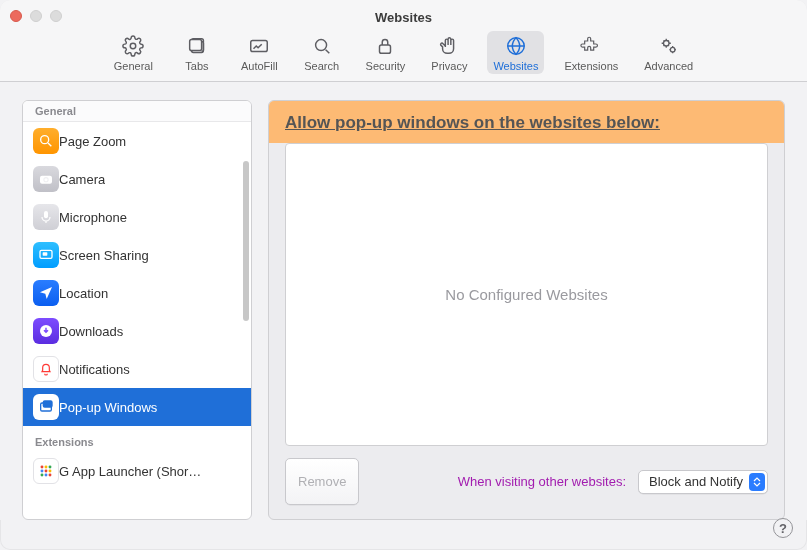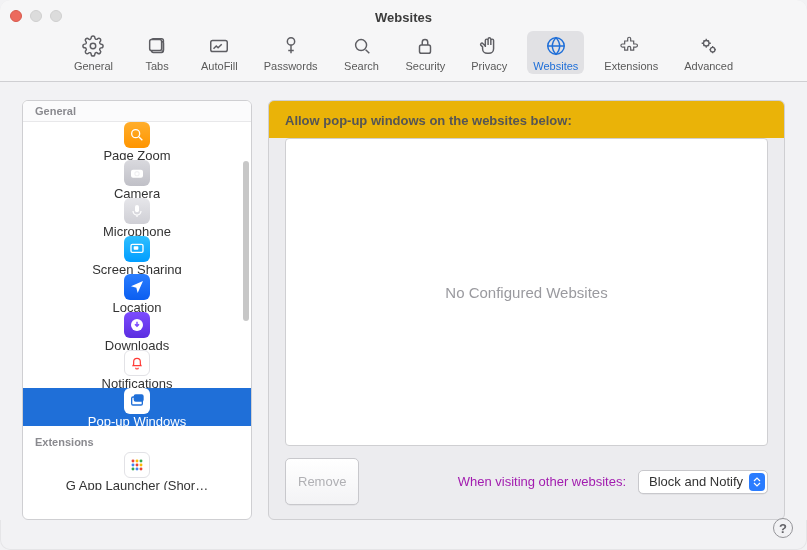--- a/index.html
+++ b/index.html
@@ -107,21 +107,20 @@
     background: transparent;
     padding-top: 10px;
   }
   .side-item {
     display: flex;
     align-items: center;
     height: 38px;
     padding: 0 10px 0 10px;
     cursor: default;
     border: none;
-    flex-direction: column;
   }
   .side-item .icon-box {
     width: 26px; height: 26px;
     border-radius: 6px;
     display: flex; align-items: center; justify-content: center;
     flex-shrink: 0;
     color: #fff;
   }
   .side-item .label {
     font-size: 13px;
@@ -148,24 +147,25 @@
     flex: 1;
     display: flex;
     flex-direction: column;
     border: 1px solid #cfcfd2;
     border-radius: 6px;
     background: #ececef;
     overflow: hidden;
   }
   .detail-header {
     padding: 12px 16px 10px 16px;
-    font-size: 13px;
+    font-size: 17px;
     font-weight: 600;
     color: #555;
-    background: #eab308;
+    background: #fdba74;
+    text-decoration: underline;
   }
   .detail-list {
     margin: 0 16px 0 16px;
     flex: 1;
     background: #fff;
     border: 1px solid #cfcfd2;
     border-radius: 4px;
     display: flex;
     align-items: center;
     justify-content: center;
@@ -273,27 +273,20 @@
   </div>
   <div class="tool-item">
     <svg class="ticon" viewBox="0 0 24 24" fill="none" stroke="currentColor" stroke-width="1.6">
         <rect x="3" y="6" width="18" height="12" rx="2"></rect>
         <path d="M6 15l3-3 2 2 4-4"></path>
       </svg>
     <span>AutoFill</span>
   </div>
   <div class="tool-item">
     <svg class="ticon" viewBox="0 0 24 24" fill="none" stroke="currentColor" stroke-width="1.6">
-        <circle cx="12" cy="7" r="4"></circle>
-        <path d="M12 11v9M9 17h6"></path>
-      </svg>
-    <span>Passwords</span>
-  </div>
-  <div class="tool-item">
-    <svg class="ticon" viewBox="0 0 24 24" fill="none" stroke="currentColor" stroke-width="1.6">
         <circle cx="11" cy="11" r="6"></circle>
         <path d="m20 20-4-4"></path>
       </svg>
     <span>Search</span>
   </div>
   <div class="tool-item">
     <svg class="ticon" viewBox="0 0 24 24" fill="none" stroke="currentColor" stroke-width="1.6">
         <rect x="6" y="11" width="12" height="9" rx="2"></rect>
         <path d="M9 11V8a3 3 0 0 1 6 0v3"></path>
       </svg>

